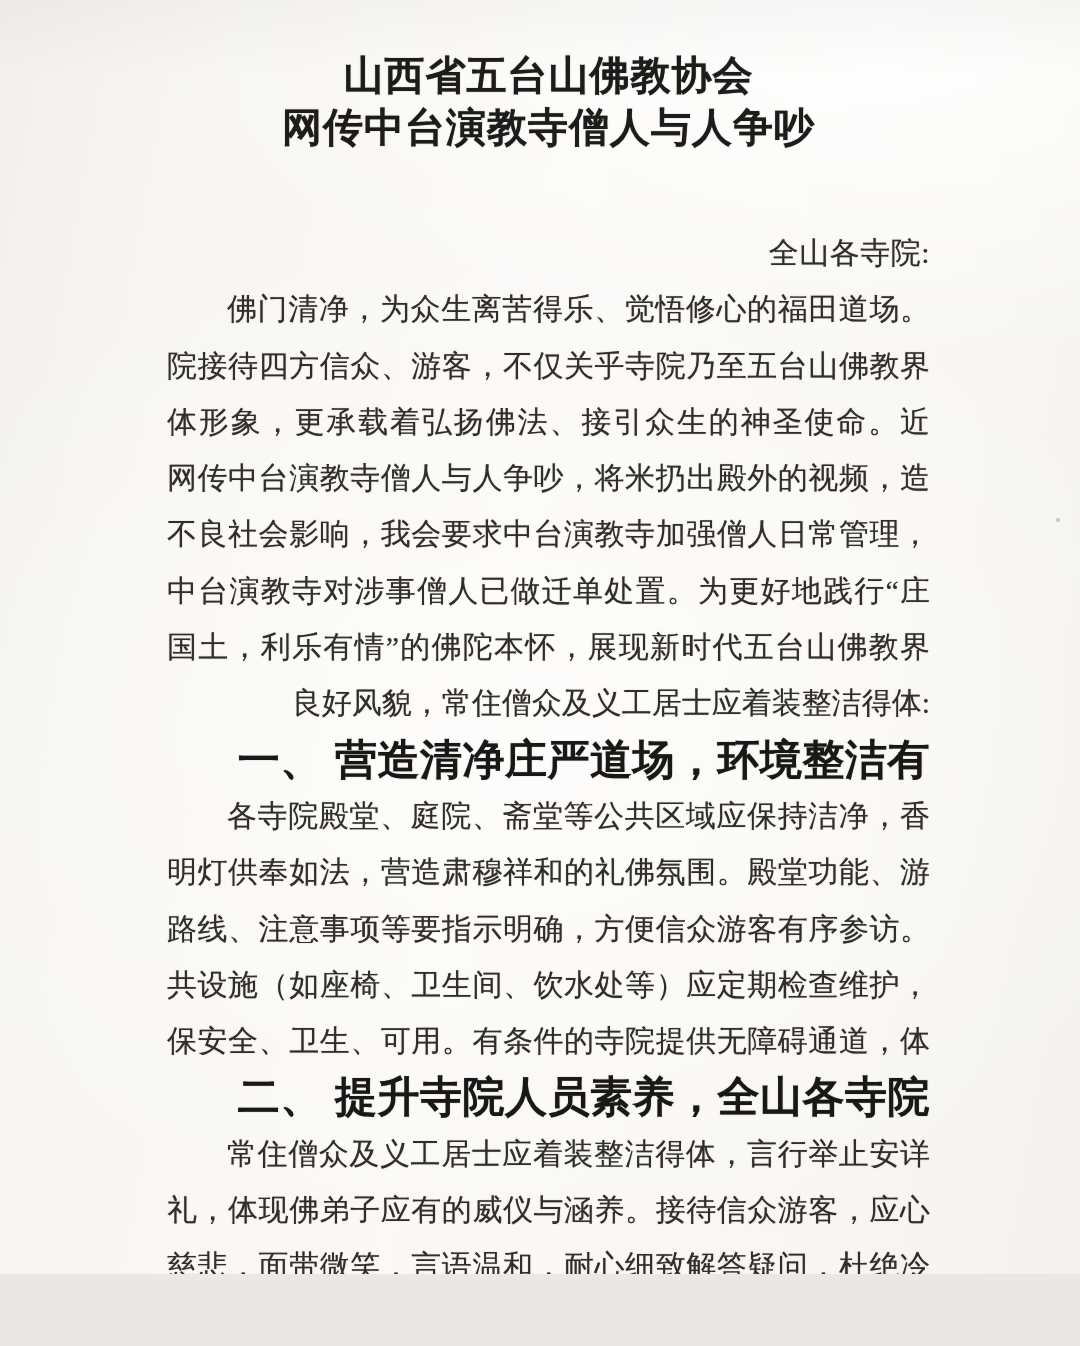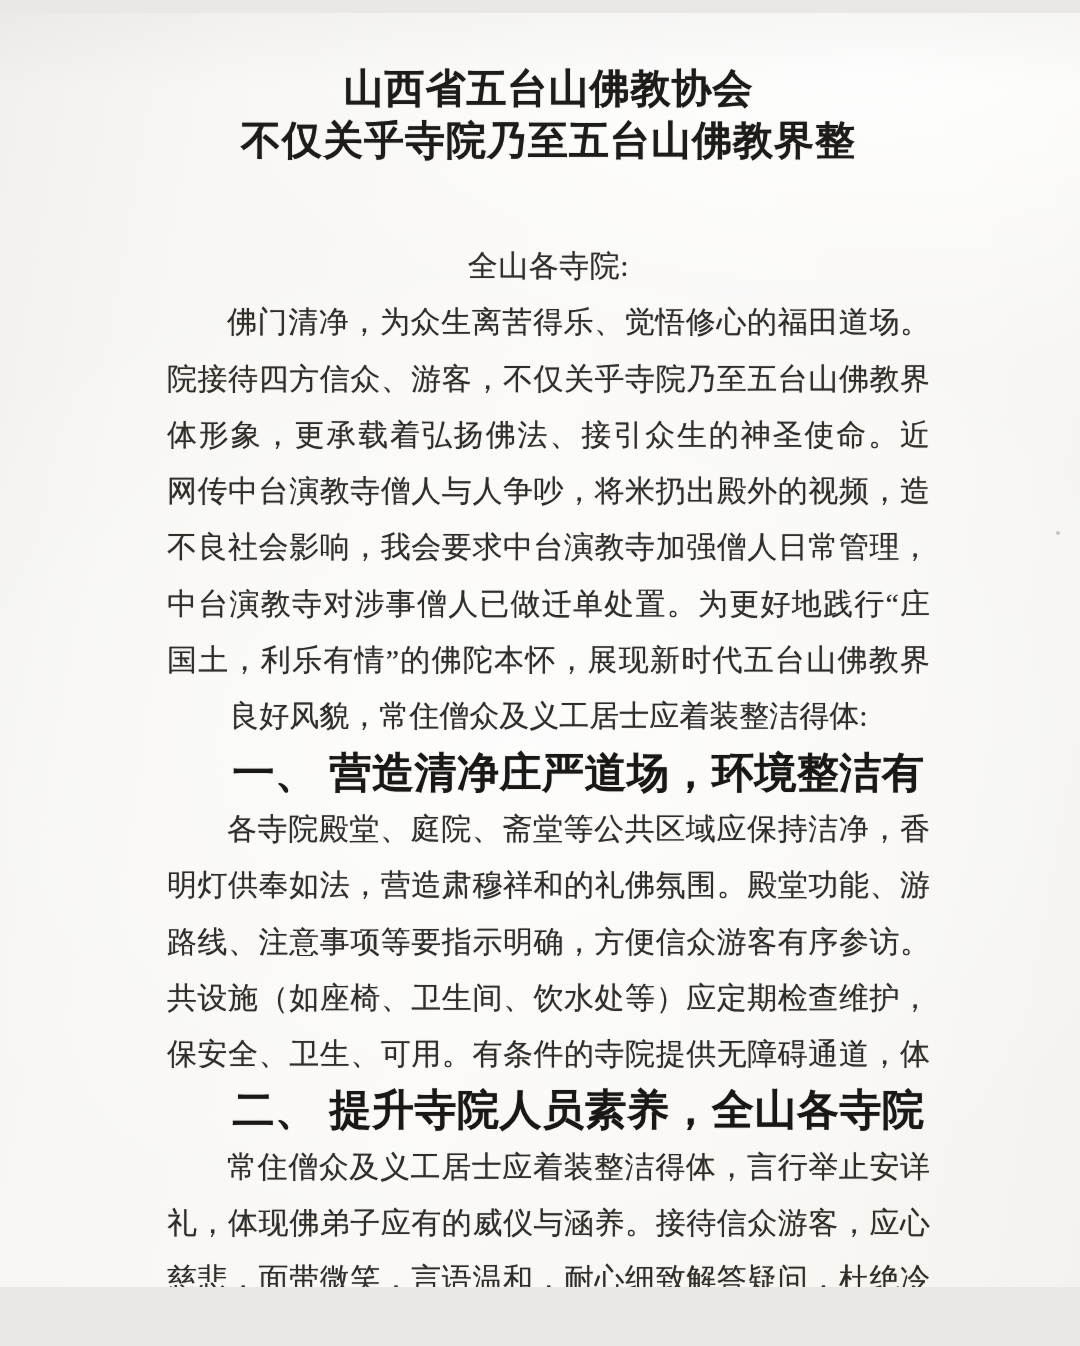--- a/index.html
+++ b/index.html
@@ -4,21 +4,21 @@
 <style>
   html, body {
     margin: 0;
     padding: 0;
     background: #e9e8e5;
   }
   .page {
     position: relative;
     width: 1080px;
     height: 1274px;
-    margin: 13px auto;
+    margin: 0 auto;
     overflow: hidden;
     background:
       linear-gradient(180deg, rgba(120,118,112,0.05) 0%, rgba(120,118,112,0.0) 6%),
       radial-gradient(1200px 520px at 82% 4%, rgba(255,255,255,0.85), rgba(255,255,255,0) 60%),
       radial-gradient(980px 760px at 48% 58%, rgba(255,255,255,0.6), rgba(255,255,255,0) 72%),
       linear-gradient(100deg, #f1f0ed 0%, #f7f6f3 16%, #faf9f7 46%, #f8f7f4 78%, #f3f2ef 100%);
   }
   .title-block {
     position: absolute;
     left: 167px;
@@ -39,21 +39,21 @@
     top: 225px;
     width: 763px;
     font-family: "Liberation Serif", "DejaVu Serif", serif;
     color: #312e2a;
     text-shadow: 0 0 1px rgba(62,58,54,0.5);
   }
   .line {
     height: 56.3px;
     line-height: 56.3px;
     font-size: 30px;
-    text-align: center;
+    text-align: right;
     overflow: hidden;
   }
   .line.justify {
     text-align: justify;
     text-align-last: justify;
     text-justify: inter-character;
   }
   .line.indent {
     padding-left: 60px;
   }
@@ -75,21 +75,21 @@
     background: rgba(110,108,102,0.35);
   }
 </style>
 </head>
 <body>
 
 <div class="page">
 
   <div class="title-block">
     <div>山西省五台山佛教协会</div>
-    <div>不仅关乎寺院乃至五台山佛教界整</div>
+    <div>网传中台演教寺僧人与人争吵</div>
   </div>
 
   <div class="body-block">
       <div class="line salutation">全山各寺院:</div>
       <div class="line body indent justify">佛门清净，为众生离苦得乐、觉悟修心的福田道场。寺</div>
       <div class="line body justify">院接待四方信众、游客，不仅关乎寺院乃至五台山佛教界整</div>
       <div class="line body justify">体形象，更承载着弘扬佛法、接引众生的神圣使命。近日，</div>
       <div class="line body justify">网传中台演教寺僧人与人争吵，将米扔出殿外的视频，造成</div>
       <div class="line body justify">不良社会影响，我会要求中台演教寺加强僧人日常管理，现</div>
       <div class="line body justify">中台演教寺对涉事僧人已做迁单处置。为更好地践行“庄严</div>

